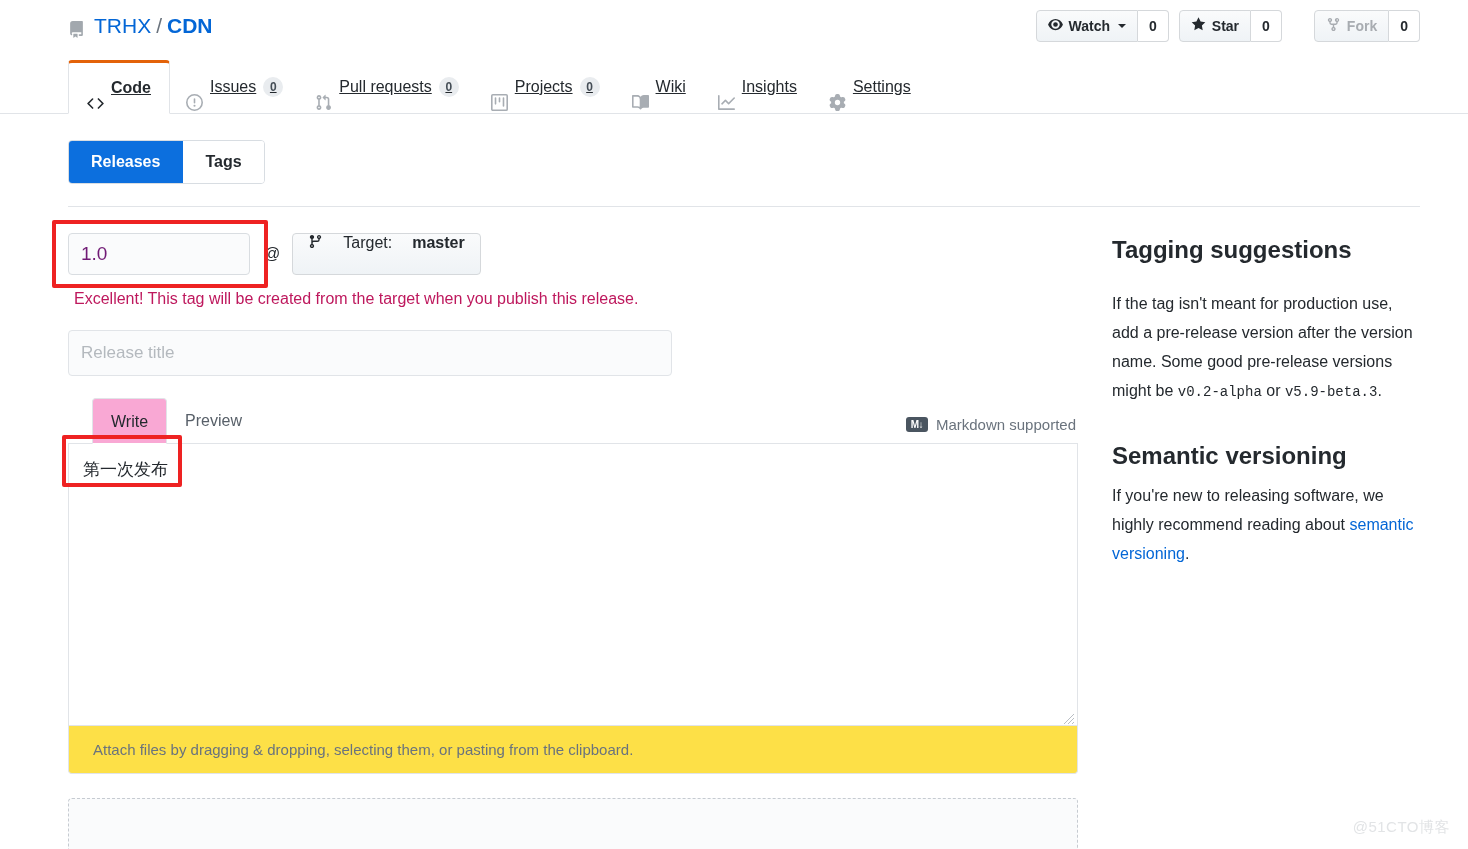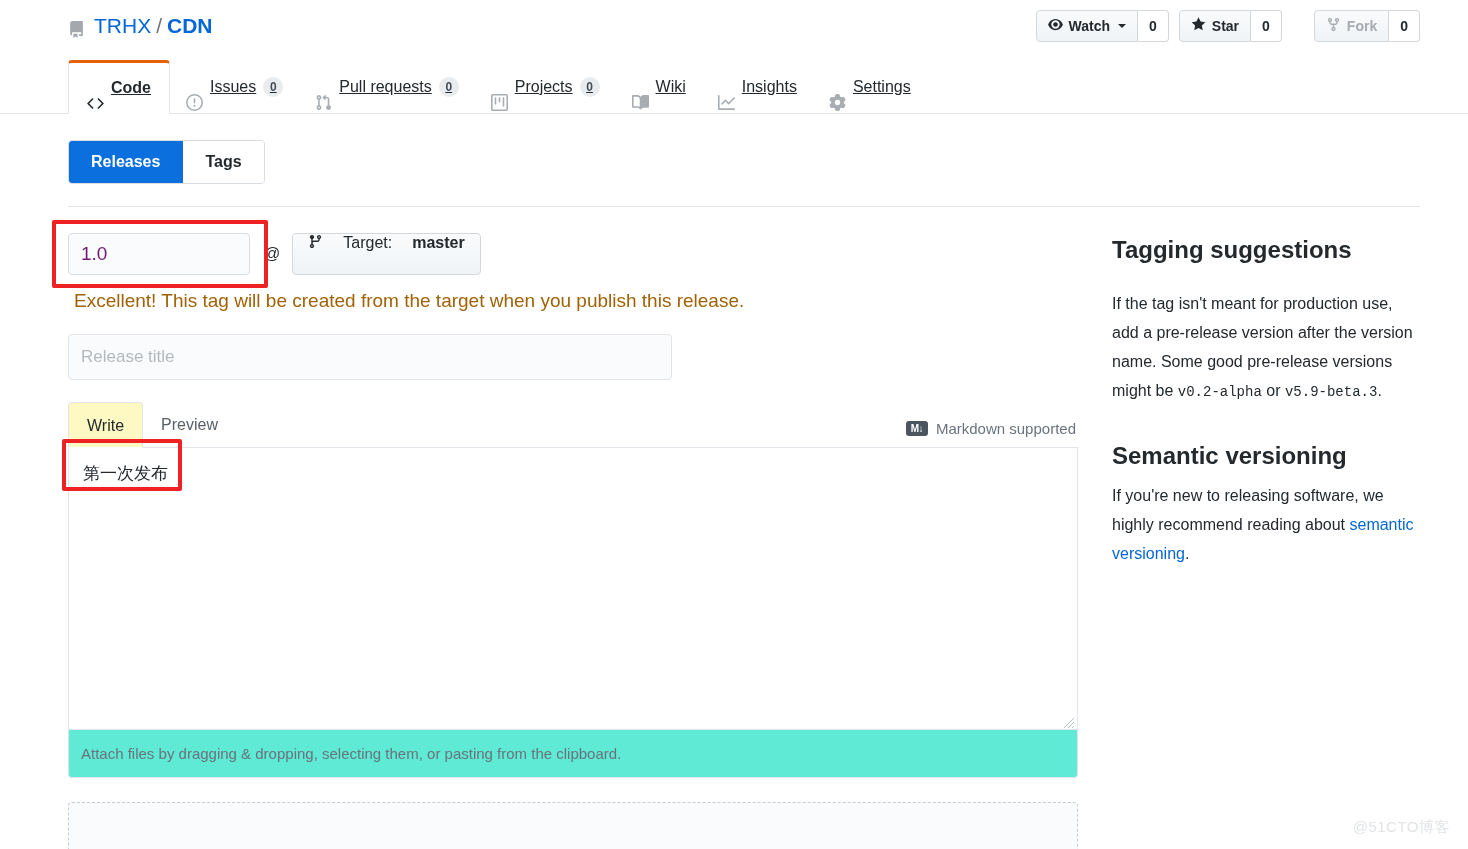--- a/index.html
+++ b/index.html
@@ -205,22 +205,22 @@
     font-size: 16px;
     color: #24292e;
     background: linear-gradient(#fafbfc, #eff3f6);
     border: 1px solid #d5d8db;
     border-radius: 4px;
     white-space: nowrap;
   }
   .target-btn b { font-weight: 700; }
 
   .help-note {
-    font-size: 19px;
-    color: #a16207;
+    font-size: 16px;
+    color: #be185d;
     margin: 15px 0 0 6px;
   }
 
   .title-input {
     display: block;
     width: 604px;
     height: 46px;
     margin-top: 22px;
     padding: 0 12px;
     font-size: 17px;
@@ -249,24 +249,25 @@
     height: 46px;
     line-height: 46px;
     padding: 0 18px;
     font-size: 16px;
     color: #586069;
     position: relative;
     top: 1px;
   }
   .ed-tab.active {
     color: #24292e;
-    background: #fef9c3;
+    background: #f9a8d4;
     border: 1px solid #e1e4e8;
     border-bottom-color: #fff;
     border-radius: 4px 4px 0 0;
+    margin-left: 24px;
   }
   .md-note {
     position: absolute;
     right: 2px;
     bottom: 10px;
     display: flex;
     align-items: center;
     gap: 8px;
     font-size: 15px;
     color: #6a737d;
@@ -306,24 +307,24 @@
   }
   .resize-grip {
     position: absolute;
     right: 2px; bottom: 2px;
     width: 12px; height: 12px;
     pointer-events: none;
   }
   .ed-footer {
     height: 48px;
     line-height: 48px;
-    padding-left: 12px;
+    padding-left: 24px;
     font-size: 15px;
     color: #6a737d;
-    background: #5eead4;
+    background: #fde047;
     border: 1px solid #e1e4e8;
     border-top: none;
     border-radius: 0 0 4px 4px;
   }
 
   .dropzone {
     width: 1010px;
     height: 60px;
     margin-top: 24px;
     border: 1px dashed #c6cbd1;

